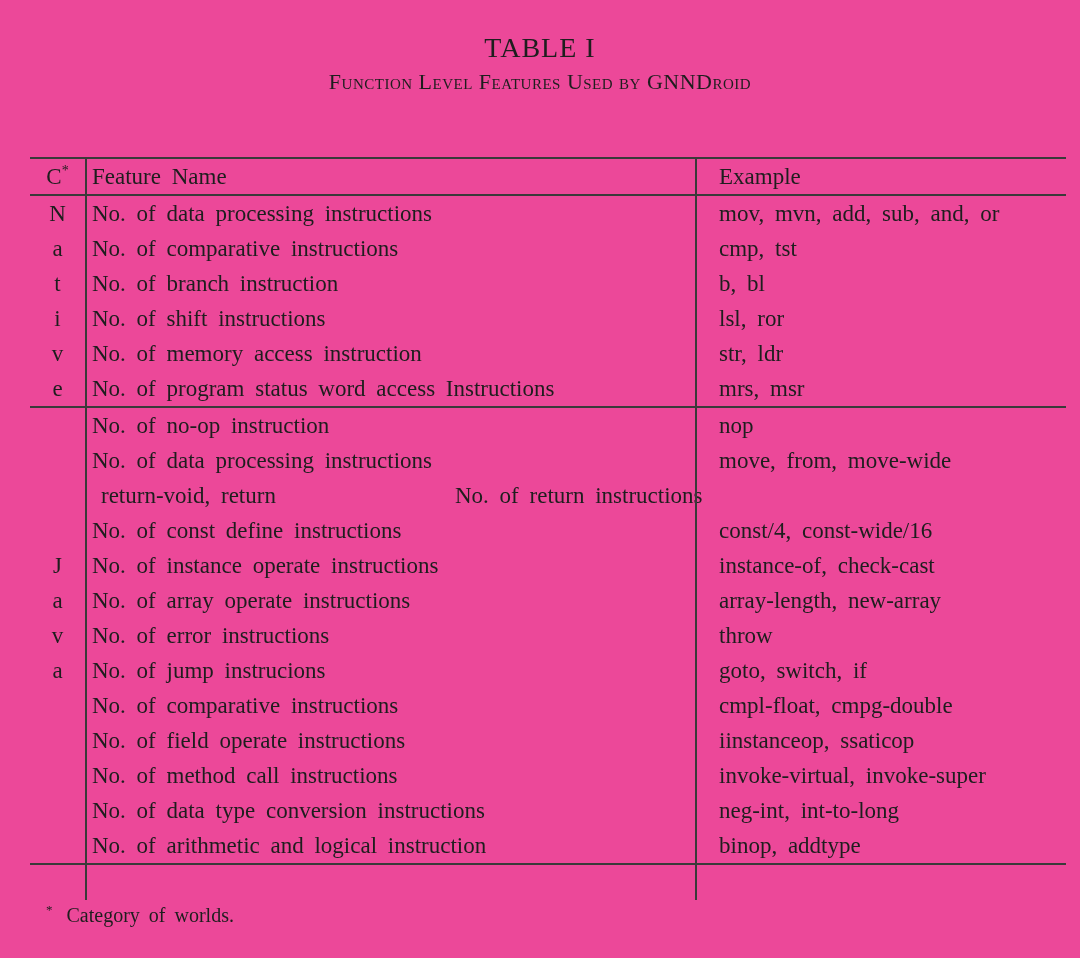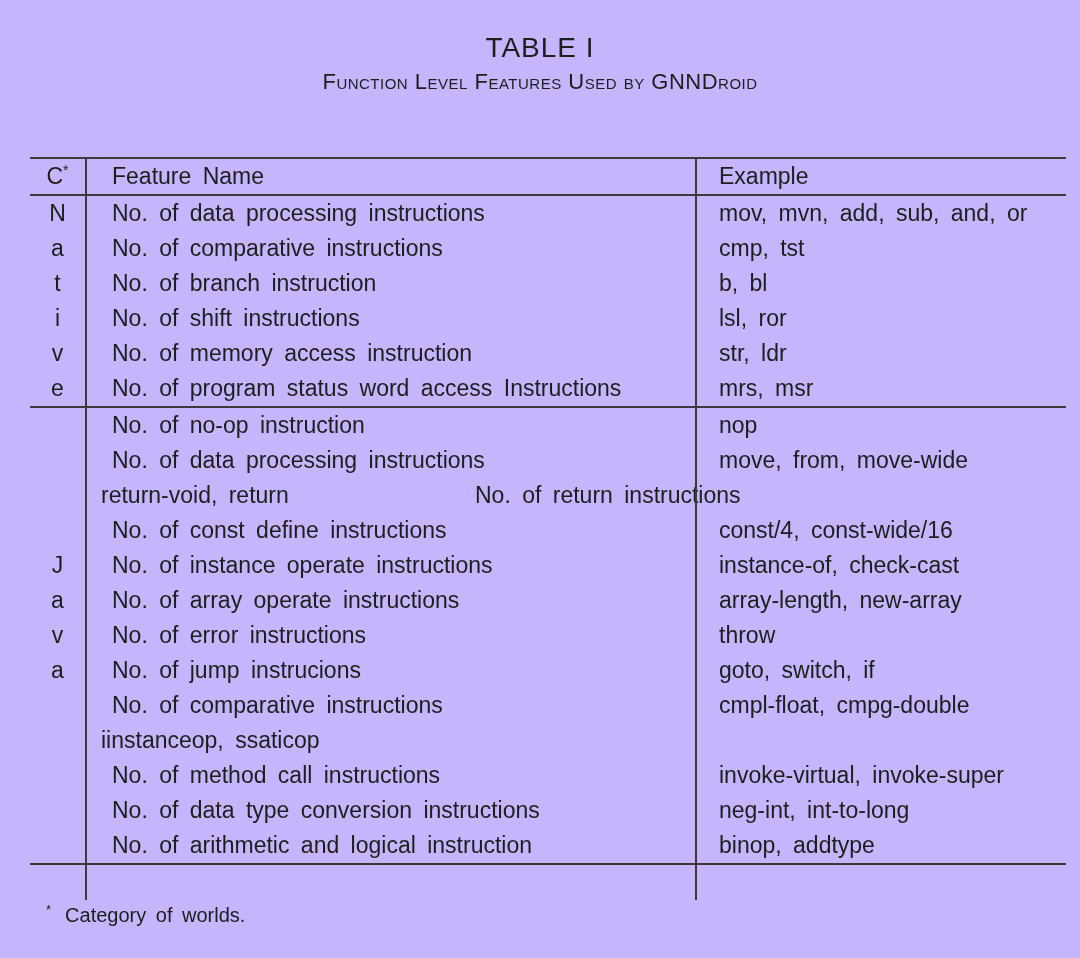--- a/index.html
+++ b/index.html
@@ -1,34 +1,34 @@
 <!DOCTYPE html>
 <html><head>
 <meta charset="utf-8">
 <style>
   html,body{margin:0;padding:0;background:#ffffff;}
   .page{
     position:relative;
     width:1080px;height:958px;
-    background:#c4b5fd;
-    font-family:Liberation Sans, sans-serif;
+    background:#ec4899;
+    font-family:Liberation Serif, serif;
     color:#1e1e1e;
     overflow:hidden;
   }
   .titleblock{position:absolute;top:32px;left:0;width:100%;text-align:center;}
   .title-line1{font-size:28px;letter-spacing:1px;}
   .title-line2{font-size:22px;font-variant:small-caps;letter-spacing:0.5px;margin-top:5px;}
 
   .tbl{position:absolute;left:30px;top:157px;width:1036px;}
   .rule{height:2px;background:#3a3a3a;}
   .row{display:flex;align-items:center;height:35px;font-size:23px;word-spacing:5px;white-space:nowrap;}
   .header-row .cell{font-size:23px;}
   .cell{flex-shrink:0;}
   .cat{width:55px;text-align:center;}
-  .feature{width:618px;padding-left:27px;box-sizing:border-box;}
+  .feature{width:618px;padding-left:7px;box-sizing:border-box;}
   .example{flex:1;padding-left:16px;box-sizing:border-box;}
   sup.star{font-size:14px;vertical-align:super;line-height:0;}
   .vline{position:absolute;top:0;width:2px;height:743px;background:#3a3a3a;}
   .vline1{left:55px;}
   .vline2{left:665px;}
 
   .footnote{position:absolute;left:46px;top:902px;font-size:20px;word-spacing:4px;}
   .footnote .fn-marker{font-size:13px;vertical-align:super;margin-right:14px;}
 </style>
 </head>
@@ -128,20 +128,21 @@
           <div class="cell feature">No. of jump instrucions</div>
           <div class="cell example">goto, switch, if</div>
         </div>
         <div class="row">
           <div class="cell cat"></div>
           <div class="cell feature">No. of comparative instructions</div>
           <div class="cell example">cmpl-float, cmpg-double</div>
         </div>
         <div class="row">
           <div class="cell cat"></div>
+          <div class="cell feature">No. of field operate instructions</div>
           <div class="cell example">iinstanceop, ssaticop</div>
         </div>
         <div class="row">
           <div class="cell cat"></div>
           <div class="cell feature">No. of method call instructions</div>
           <div class="cell example">invoke-virtual, invoke-super</div>
         </div>
         <div class="row">
           <div class="cell cat"></div>
           <div class="cell feature">No. of data type conversion instructions</div>

